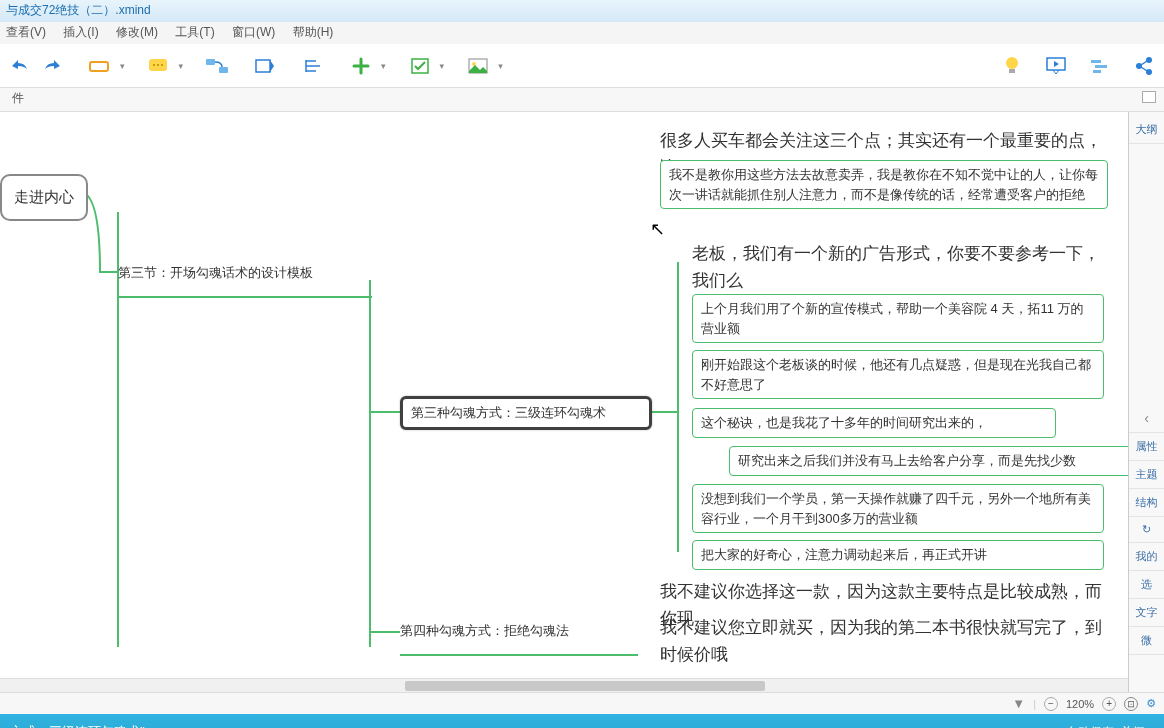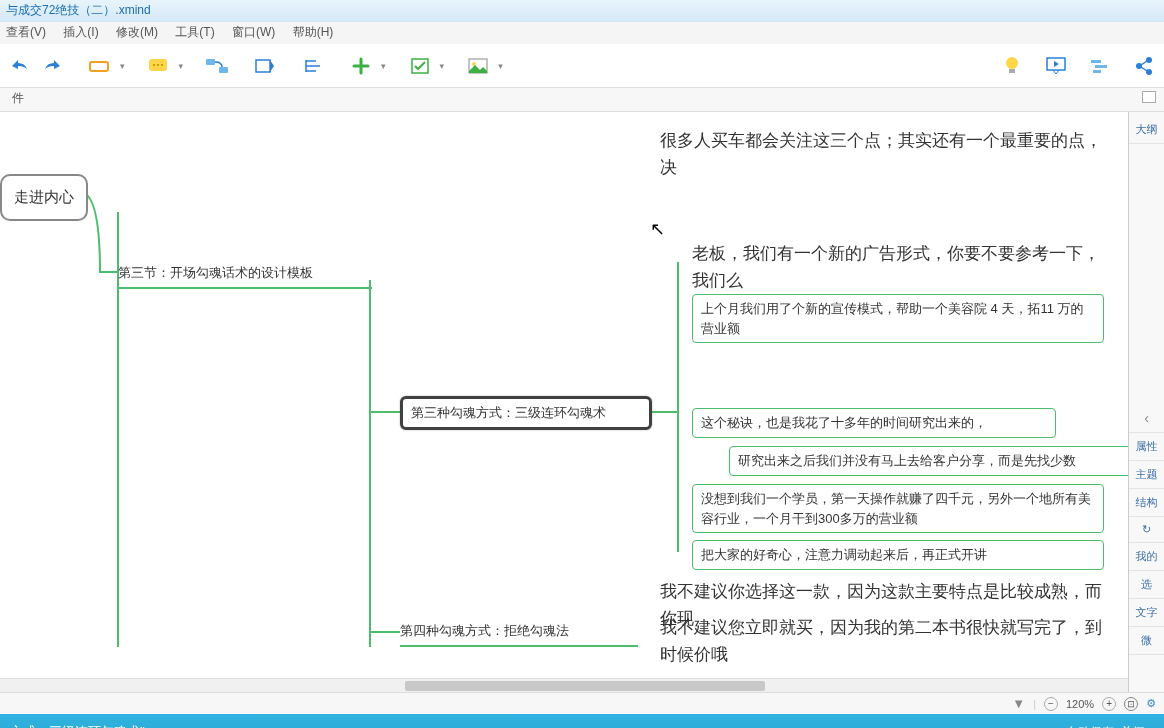--- a/index.html
+++ b/index.html
@@ -24,21 +24,21 @@
 .workspace { display: flex; height: 580px; }
 .canvas { flex: 1; position: relative; overflow: hidden; background: #fff; }
 
 .right-panel { width: 36px; border-left: 1px solid #ccc; background: #f8f8f8; display: flex; flex-direction: column; padding-top: 4px; font-size: 11px; color: #3a6ea5; }
 .rp-item { padding: 6px 4px; border-bottom: 1px solid #e4e4e4; writing-mode: horizontal-tb; text-align: center; cursor: pointer; }
 
 .node { position: absolute; border: 1px solid #22aa55; border-radius: 4px; padding: 4px 8px; background: #fff; font-size: 13px; color: #333; line-height: 1.5; }
 .node.green-border { border-color: #4bbd6c; }
 .node.root { border: 2px solid #888; border-radius: 6px; padding: 10px 12px; font-size: 15px; }
 .node.selected { border: 3px solid #404040; border-radius: 6px; box-shadow: 0 0 2px rgba(0,0,0,.3); }
-.branch-label { position: absolute; color: #333; font-size: 13px; border-bottom: 2px solid #4bbd6c; padding-bottom: 5px; }
+.branch-label { position: absolute; color: #333; font-size: 13px; border-bottom: 2px solid #4bbd6c; padding-bottom: 14px; }
 .plain-text { position: absolute; color: #333; font-size: 17px; line-height: 1.6; }
 
 .hscroll { position: absolute; bottom: 0; left: 0; right: 0; height: 14px; background: #f0f0f0; border-top: 1px solid #ddd; }
 .hscroll-thumb { position: absolute; left: 405px; width: 360px; height: 10px; top: 2px; background: #c8c8c8; border-radius: 2px; }
 
 .cursor-icon { position: absolute; left: 650px; top: 106px; font-size: 18px; color: #000; pointer-events: none; }
 
 .statusbar { height: 22px; background: #f7f7f7; border-top: 1px solid #ddd; display: flex; align-items: center; justify-content: flex-end; padding: 0 8px; gap: 8px; font-size: 11px; color: #555; }
 .statusbar .sep { color: #ccc; }
 .zoom-btn { width: 14px; height: 14px; border: 1px solid #aaa; border-radius: 50%; display: flex; align-items: center; justify-content: center; font-size: 10px; cursor: pointer; }
@@ -194,22 +194,24 @@
       <path d="M370 300 L400 300" stroke="#4bbd6c" stroke-width="2" fill="none"></path>
       <path d="M370 520 L400 520" stroke="#4bbd6c" stroke-width="2" fill="none"></path>
       <path d="M652 300 L678 300" stroke="#4bbd6c" stroke-width="2" fill="none"></path>
       <path d="M678 150 L678 440" stroke="#4bbd6c" stroke-width="2" fill="none"></path>
     </svg>
 
     <div class="node root" style="left:0;top:62px;border-radius:10px;">走进内心</div>
     <div class="branch-label" style="left:118px;top:152px;width:254px;">第三节：开场勾魂话术的设计模板</div>
 
     <div class="plain-text" style="left:660px;top:15px;width:450px;">很多人买车都会关注这三个点；其实还有一个最重要的点，决</div>
+    <div class="node green-border" style="left:660px;top:48px;width:448px;">我不是教你用这些方法去故意卖弄，我是教你在不知不觉中让的人，让你每次一讲话就能抓住别人注意力，而不是像传统的话，经常遭受客户的拒绝</div>
     <div class="plain-text" style="left:692px;top:128px;width:420px;">老板，我们有一个新的广告形式，你要不要参考一下，我们么</div>
     <div class="node green-border" style="left:692px;top:182px;width:412px;">上个月我们用了个新的宣传模式，帮助一个美容院 4 天，拓11 万的营业额</div>
+    <div class="node green-border" style="left:692px;top:238px;width:412px;">刚开始跟这个老板谈的时候，他还有几点疑惑，但是现在光我自己都不好意思了</div>
 
     <div class="node selected" style="left:400px;top:284px;width:252px;">第三种勾魂方式：三级连环勾魂术</div>
 
     <div class="node green-border" style="left:692px;top:296px;width:364px;">这个秘诀，也是我花了十多年的时间研究出来的，</div>
     <div class="node green-border" style="left:729px;top:334px;width:412px;">研究出来之后我们并没有马上去给客户分享，而是先找少数</div>
     <div class="node green-border" style="left:692px;top:372px;width:412px;">没想到我们一个学员，第一天操作就赚了四千元，另外一个地所有美容行业，一个月干到300多万的营业额</div>
     <div class="node green-border" style="left:692px;top:428px;width:412px;">把大家的好奇心，注意力调动起来后，再正式开讲</div>
 
     <div class="plain-text" style="left:660px;top:466px;width:450px;">我不建议你选择这一款，因为这款主要特点是比较成熟，而你现</div>
 

